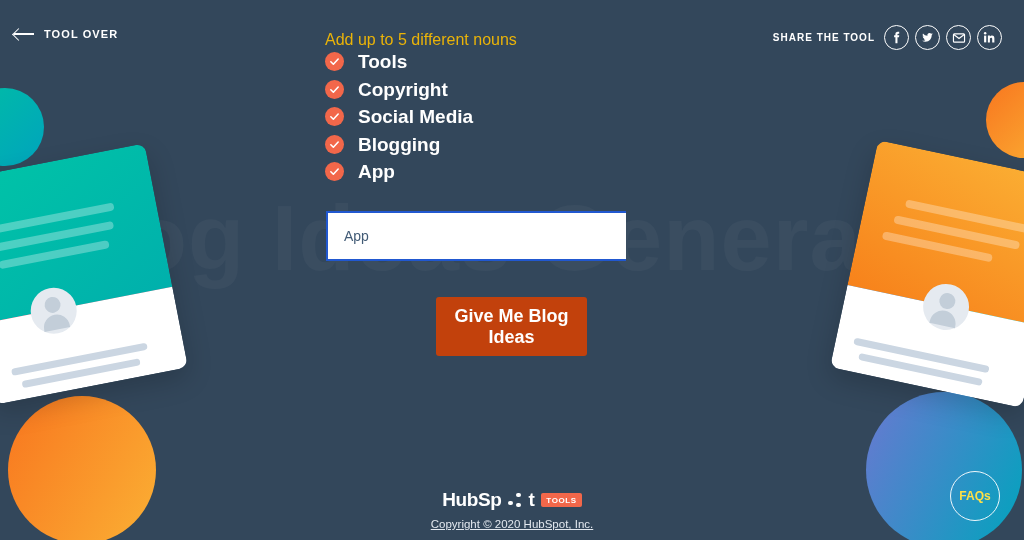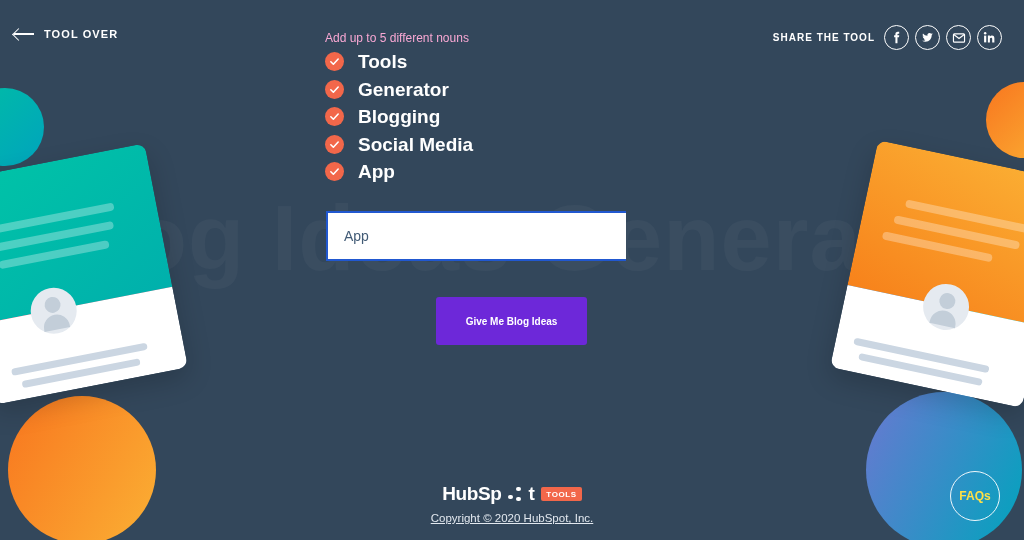--- a/index.html
+++ b/index.html
@@ -103,21 +103,21 @@
     display: flex; align-items: center; justify-content: center;
     cursor: pointer; color:#fff;
   }
   .sbtn svg { display:block; }
 
   
   .main { position: absolute; left: 0; top: 0; width: 1024px; }
 
   .hint {
     position: absolute; left: 325px; top: 31px;
-    color: #f9a8d4; font-size: 12px;
+    color: #eab308; font-size: 16px;
   }
 
   .noun-list { position: absolute; left: 325px; top: 48px; }
   .noun {
     display: flex; align-items: center; gap: 14px;
     height: 27.5px;
   }
   .check {
     width: 19px; height: 19px; border-radius: 50%;
     background: #f2674a;
@@ -147,31 +147,31 @@
     background: #eaeff4;
     border: 1px solid #d6dfe8;
     border-left: none;
     color: #33475b; font-size: 13px; font-weight: bold;
     cursor: pointer;
     font-family: "Liberation Sans", sans-serif;
   }
 
   .cta {
     position: absolute; left: 436px; top: 297px;
-    width: 151px; height: 48px;
-    background: #6d28d9; color:#fff;
+    width: 151px; height: 59px;
+    background: #c2410c; color:#fff;
     border: none; border-radius: 3px;
-    font-size: 10px; font-weight: bold;
+    font-size: 18px; font-weight: bold;
     cursor: pointer;
     font-family: "Liberation Sans", sans-serif;
   }
 
   
   .footer {
-    position: absolute; left: 0; bottom: 16px; width: 1024px;
+    position: absolute; left: 0; bottom: 10px; width: 1024px;
     display: flex; flex-direction: column; align-items: center; gap: 7px;
   }
   .logo-row { display:flex; align-items:center; gap:7px; }
   .logo-word { color:#fff; font-size: 19px; font-weight: bold; letter-spacing:-0.4px; }
   .logo-mark { position: relative; width: 13px; height: 15px; display:inline-block; }
   .logo-mark .dot { position:absolute; width:4.5px; height:4.5px; border-radius:50%; background:#fff; }
   .logo-mark .d1 { left:8px;  top:0px; }
   .logo-mark .d2 { left:0px;  top:8px; }
   .logo-mark .d3 { left:8px;  top:10px; }
   .tools-badge {
@@ -282,39 +282,39 @@
         </span>
         <span class="noun-label">Tools</span>
       </div>
 
       <div class="noun">
         <span class="check">
           <svg width="11" height="11" viewBox="0 0 24 24" fill="none" stroke="#fff" stroke-width="3.4" stroke-linecap="round" stroke-linejoin="round">
               <path d="M4 12.5l5.5 5.5L20 6.5"></path>
             </svg>
         </span>
-        <span class="noun-label">Generator</span>
+        <span class="noun-label">Copyright</span>
+      </div>
+
+      <div class="noun">
+        <span class="check">
+          <svg width="11" height="11" viewBox="0 0 24 24" fill="none" stroke="#fff" stroke-width="3.4" stroke-linecap="round" stroke-linejoin="round">
+              <path d="M4 12.5l5.5 5.5L20 6.5"></path>
+            </svg>
+        </span>
+        <span class="noun-label">Social Media</span>
       </div>
 
       <div class="noun">
         <span class="check">
           <svg width="11" height="11" viewBox="0 0 24 24" fill="none" stroke="#fff" stroke-width="3.4" stroke-linecap="round" stroke-linejoin="round">
               <path d="M4 12.5l5.5 5.5L20 6.5"></path>
             </svg>
         </span>
         <span class="noun-label">Blogging</span>
-      </div>
-
-      <div class="noun">
-        <span class="check">
-          <svg width="11" height="11" viewBox="0 0 24 24" fill="none" stroke="#fff" stroke-width="3.4" stroke-linecap="round" stroke-linejoin="round">
-              <path d="M4 12.5l5.5 5.5L20 6.5"></path>
-            </svg>
-        </span>
-        <span class="noun-label">Social Media</span>
       </div>
 
       <div class="noun">
         <span class="check">
           <svg width="11" height="11" viewBox="0 0 24 24" fill="none" stroke="#fff" stroke-width="3.4" stroke-linecap="round" stroke-linejoin="round">
               <path d="M4 12.5l5.5 5.5L20 6.5"></path>
             </svg>
         </span>
         <span class="noun-label">App</span>
       </div>

